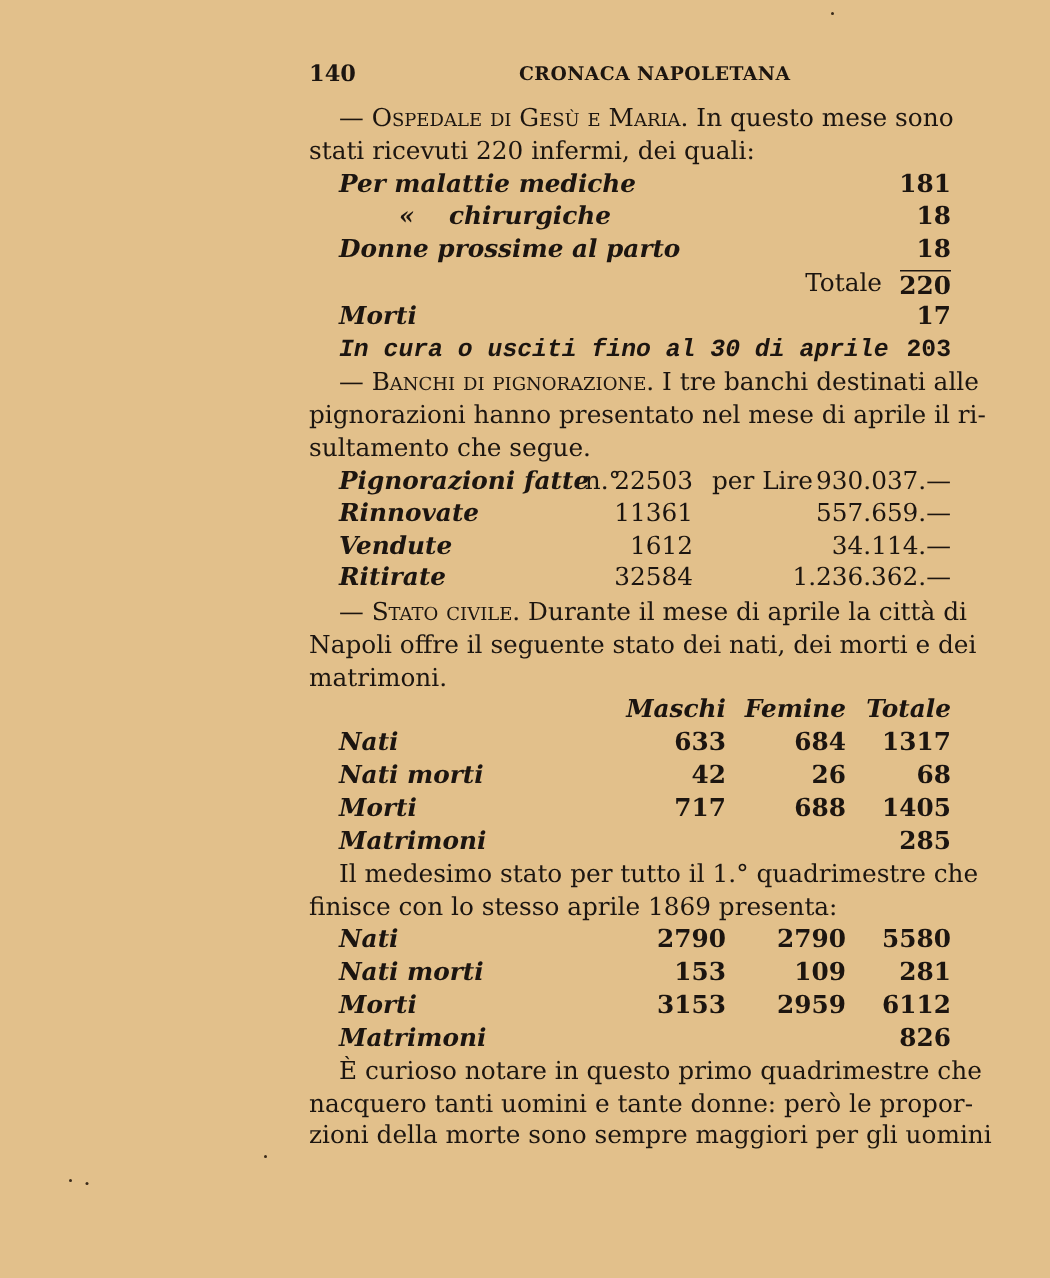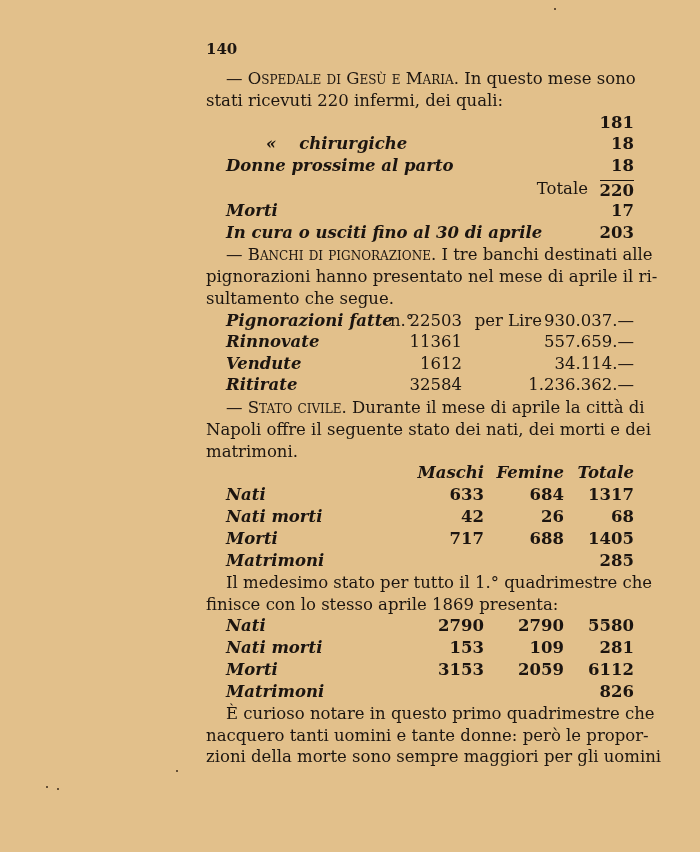--- a/index.html
+++ b/index.html
@@ -23,45 +23,47 @@
     .dot { position: absolute; width: 2px; height: 2px; background: #3a2a1a; border-radius: 1px; }
     .overline { border-top: 1.5px solid #1c1510; line-height: 19px; }
   </style>
 </head>
 <body>
 
 <div class="page">
 
   <div class="line header" style="top:38px;">
     <span>140</span>
+    <span class="hdr-title">CRONACA NAPOLETANA</span>
   </div>
 
   <div class="line just ind" style="top:68px;">— <span class="sc">Ospedale di Gesù e Maria.</span> <span>In questo mese sono</span></div>
   <div class="line" style="top:90px;">stati ricevuti 220 infermi, dei quali:</div>
 
   <div class="line" style="top:112px;">
+    <span class="lbl it">Per malattie mediche</span>
     <span class="r" style="right:0;">181</span>
   </div>
   <div class="line" style="top:133px;">
     <span class="lbl it" style="left:60px; white-space:pre;">«    chirurgiche</span>
     <span class="r" style="right:0;">18</span>
   </div>
   <div class="line" style="top:155px;">
     <span class="lbl it">Donne prossime al parto</span>
     <span class="r" style="right:0;">18</span>
   </div>
   <div class="line" style="top:178px;">
     <span class="r" style="right:46px; font-weight:normal;">Totale</span>
     <span class="r overline" style="right:0; top:2px;">220</span>
   </div>
   <div class="line" style="top:200px;">
     <span class="lbl it">Morti</span>
     <span class="r" style="right:0;">17</span>
   </div>
-  <div class="line" style="top:222px;">
+  <div class="line" style="top:222px;font-family:Liberation Mono, monospace;">
     <span class="lbl it">In cura o usciti fino al 30 di aprile</span>
     <span class="r" style="right:0;">203</span>
   </div>
 
   <div class="line just ind" style="top:244px;">— <span class="sc">Banchi di pignorazione.</span> <span>I tre banchi destinati alle</span></div>
   <div class="line just" style="top:266px;">pignorazioni hanno presentato nel mese di aprile il ri-</div>
   <div class="line" style="top:288px;">sultamento che segue.</div>
 
   <div class="line" style="top:310px;">
     <span class="lbl it">Pignorazioni fatte</span>
@@ -135,21 +137,21 @@
       </div>
       <div class="line" style="top: 637px;">
         <span class="lbl it">Nati morti</span>
         <span class="r" style="right: 150px;">153</span>
         <span class="r" style="right: 70px;">109</span>
         <span class="r" style="right: 0px;">281</span>
       </div>
       <div class="line" style="top: 659px;">
         <span class="lbl it">Morti</span>
         <span class="r" style="right: 150px;">3153</span>
-        <span class="r" style="right: 70px;">2059</span>
+        <span class="r" style="right: 70px;">2959</span>
         <span class="r" style="right: 0px;">6112</span>
       </div>
       <div class="line" style="top: 681px;">
         <span class="lbl it">Matrimoni</span>
         <span class="r" style="right: 150px;"></span>
         <span class="r" style="right: 70px;"></span>
         <span class="r" style="right: 0px;">826</span>
       </div>
     </div>
 

